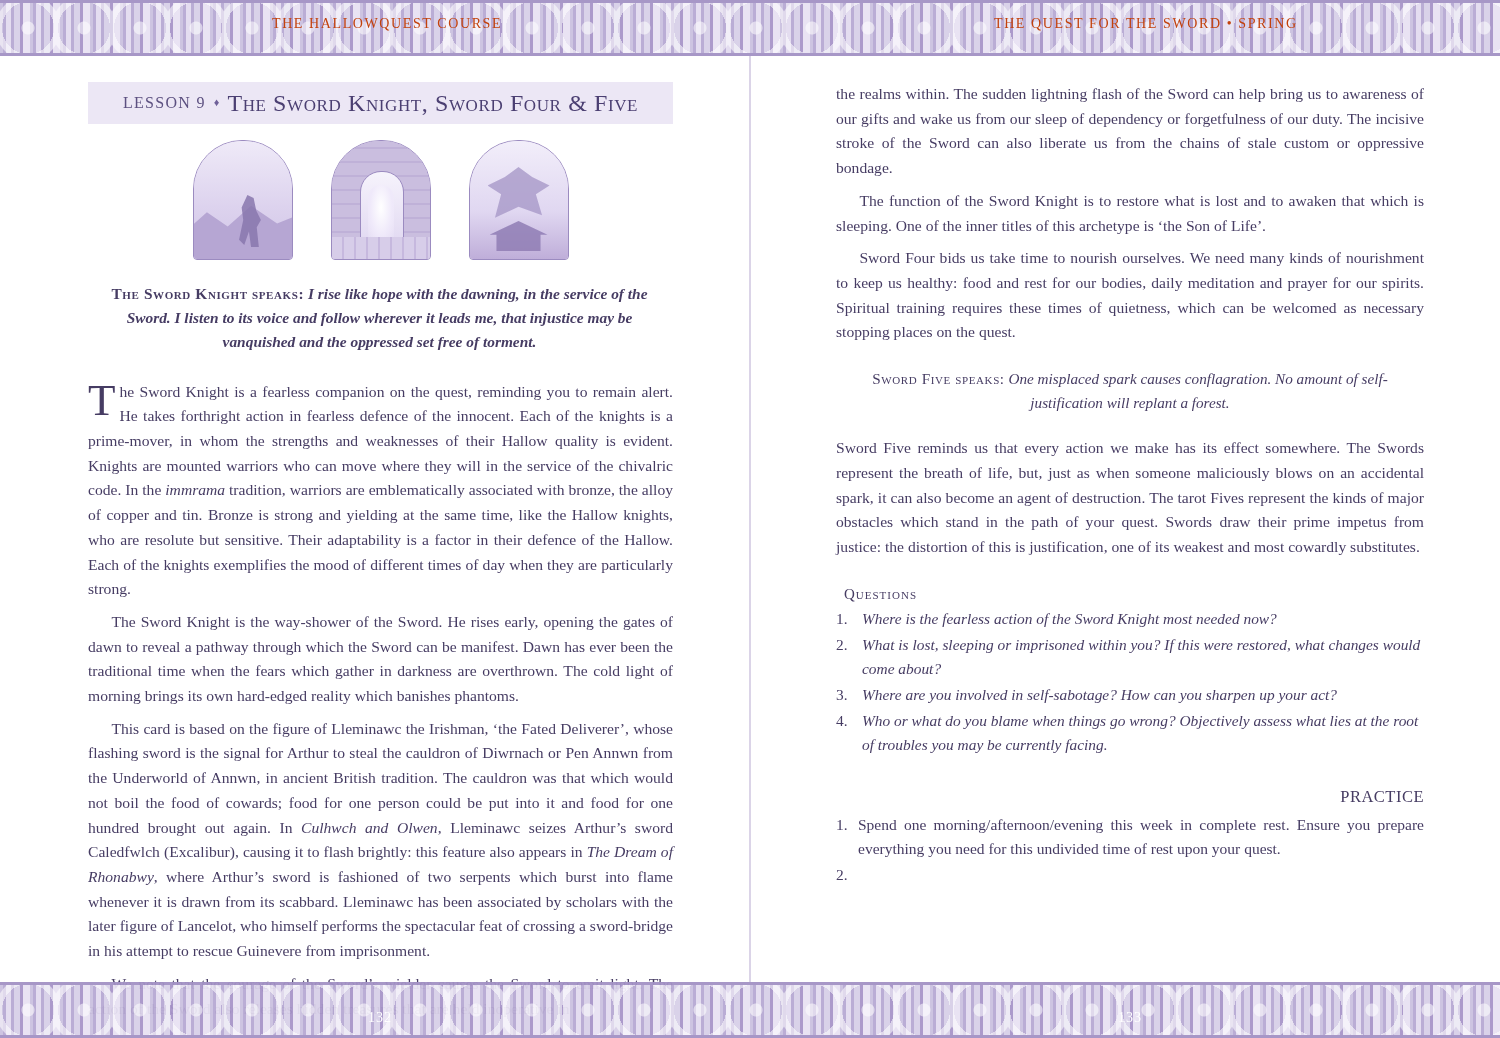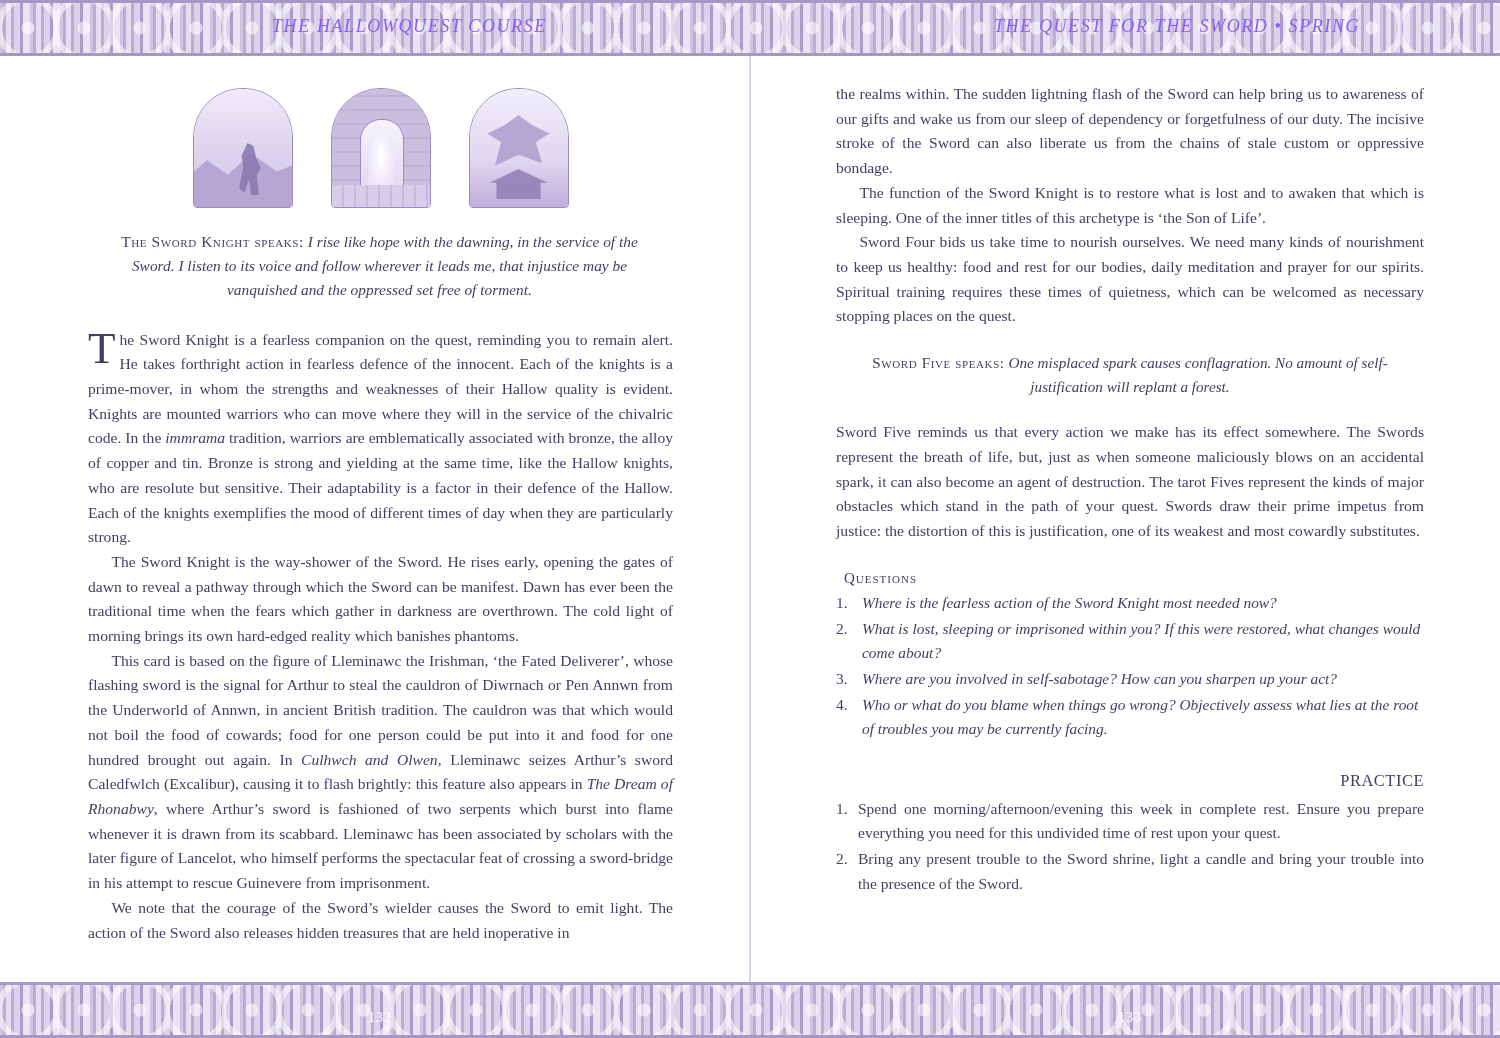--- a/index.html
+++ b/index.html
@@ -68,26 +68,25 @@
     border-top: 3px solid #a392c5;
     border-bottom: 3px solid #a392c5;
     box-sizing: border-box;
   }
 
   
   .runhead {
     position: absolute;
     top: 16px;
     font-family: "Liberation Serif", serif;
-    font-size: 18px;
+    font-size: 14px;
     letter-spacing: 1.6px;
-    color: #8b5cf6;
+    color: #c2410c;
     text-transform: uppercase;
     white-space: nowrap;
-    font-style: italic;
   }
   .runhead.left { left: 272px; }
   .runhead.right { left: 994px; }
   .runhead-bg {
     position: absolute;
     top: 8px;
     height: 32px;
     background: #8f7cb5;
     opacity: 0.0;
   }
@@ -219,38 +218,39 @@
     opacity: .85;
   }
 
   
   .speaks {
     text-align: center;
     font-size: 15.4px;
     line-height: 1.55;
     margin: 0 12px 26px 10px;
     color: #463c63;
+    font-weight: bold;
   }
   .speaks .who {
     font-variant: small-caps;
     font-style: normal;
     letter-spacing: 0.6px;
   }
   .speaks .what { font-style: italic; }
 
   
   p.body {
     margin: 0;
     font-size: 15.6px;
     line-height: 1.585;
     text-align: justify;
     text-justify: inter-word;
     color: #463c63;
   }
-  p.body + p.body { text-indent: 1.5em; }
+  p.body + p.body { text-indent: 1.5em; margin-top: 8px; }
   p.body.first { text-indent: 0; }
   p.body em { font-style: italic; }
 
   .dropcap-para { position: relative; }
   .dropcap {
     float: left;
     font-family: "Liberation Serif", serif;
     font-size: 45px;
     line-height: 36px;
     padding: 2px 4px 0 0;
@@ -348,20 +348,25 @@
   </div>
 
   <div class="runhead-bg" style="left:258px;width:240px;"></div>
   <div class="runhead left">The Hallowquest Course</div>
   <div class="runhead-bg" style="left:980px;width:300px;"></div>
   <div class="runhead right">The Quest for the Sword • Spring</div>
 
   <div class="page left">
     <div class="page-inner">
 
+      <div class="lesson-bar">
+        <span class="lesson-label">Lesson 9</span>
+        <span class="lesson-diamond">♦</span>
+        <span class="lesson-title">The Sword Knight, Sword Four &amp; Five</span>
+      </div>
 
       <div class="cards">
         <div class="card card1">
           <div class="sky"></div>
           <div class="hill"></div>
           <div class="figure"></div>
         </div>
         <div class="card card2">
           <div class="wall"></div>
           <div class="door"></div>
@@ -409,21 +414,21 @@
       <ol class="questions">
         <li><span class="num">1.</span><span>Where is the fearless action of the Sword Knight most needed now?</span></li>
         <li><span class="num">2.</span><span>What is lost, sleeping or imprisoned within you? If this were restored, what changes would come about?</span></li>
         <li><span class="num">3.</span><span>Where are you involved in self-sabotage? How can you sharpen up your act?</span></li>
         <li><span class="num">4.</span><span>Who or what do you blame when things go wrong? Objectively assess what lies at the root of troubles you may be currently facing.</span></li>
       </ol>
 
       <div class="sec-head center">PRACTICE</div>
       <ol class="practice">
         <li><span class="num">1.</span><span>Spend one morning/afternoon/evening this week in complete rest. Ensure you prepare everything you need for this undivided time of rest upon your quest.</span></li>
-        <li><span class="num">2.</span><span>Bring any present trouble to the Sword shrine, light a candle and bring your trouble into the presence of the Sword.</span></li>
+        <li><span class="num">2.</span></li>
       </ol>
     </div>
   </div>
 
   <div class="band bottom">
     <div class="knotrow"></div>
     <div class="band-overlay"></div>
     <div class="band-frame"></div>
   </div>
 

